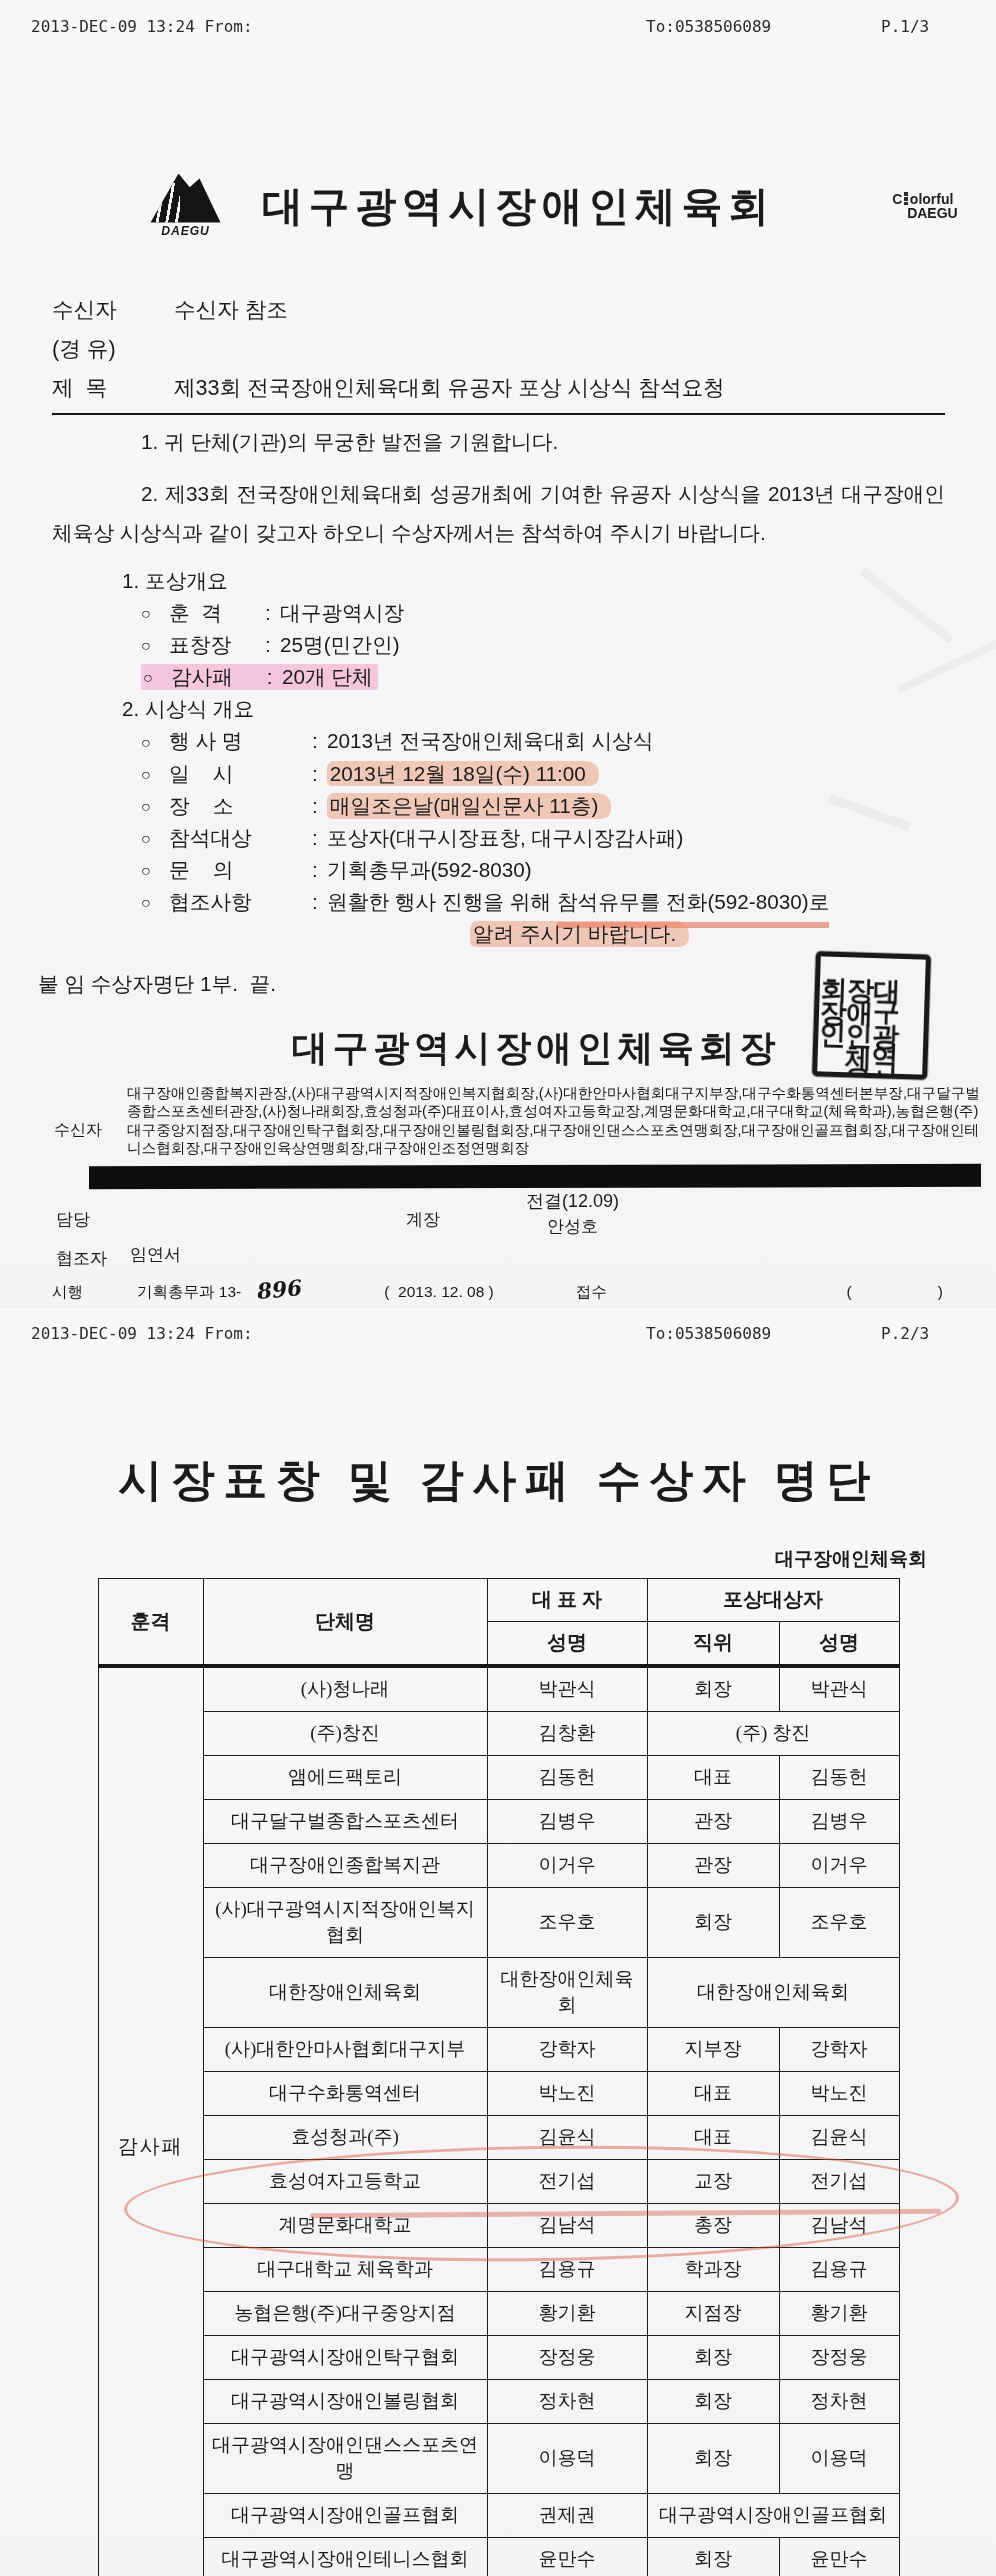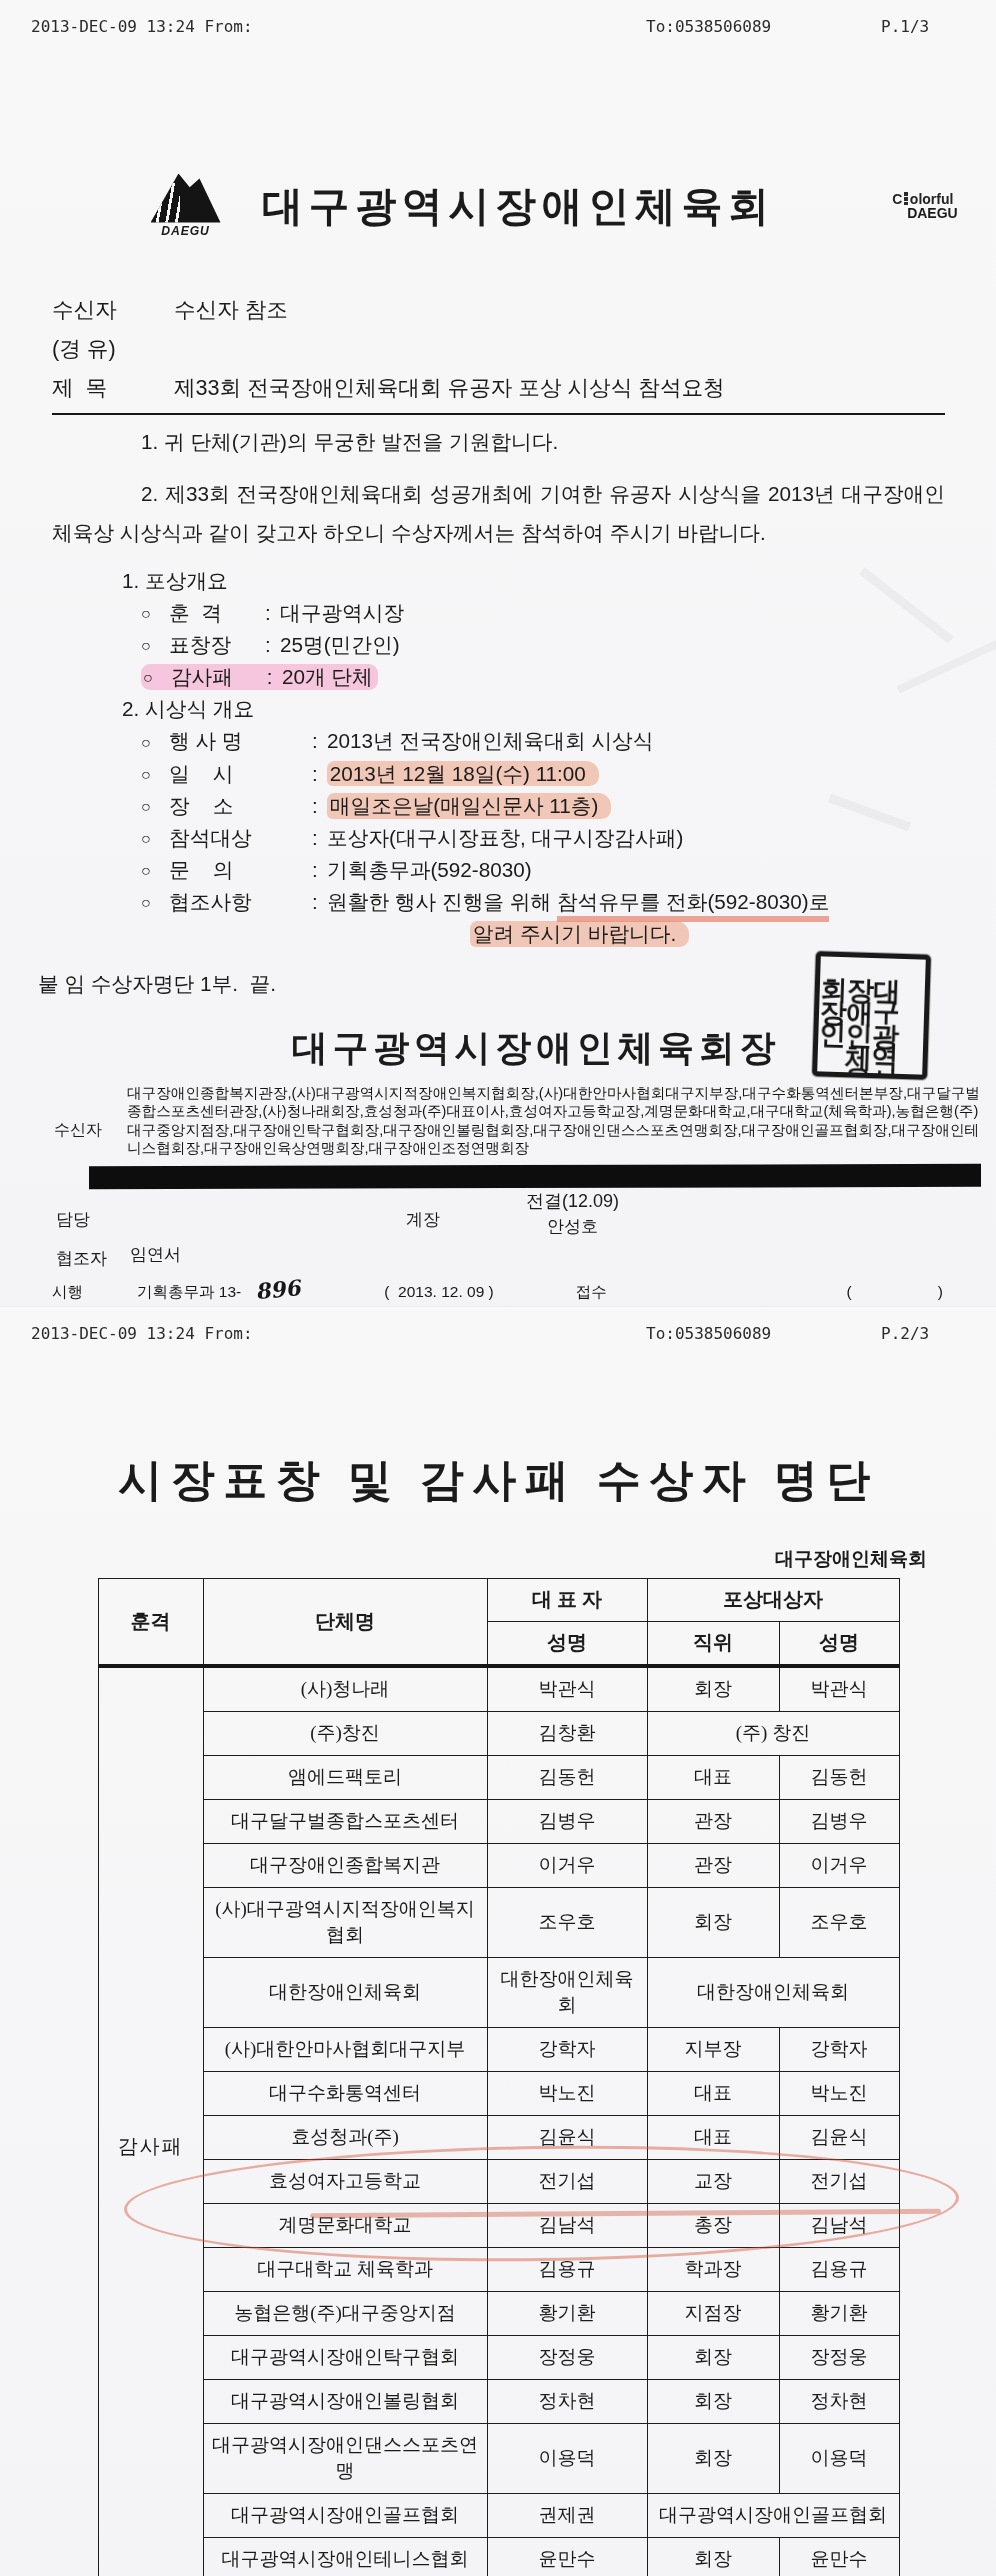--- a/index.html
+++ b/index.html
@@ -39,23 +39,23 @@
   .letter-body{margin:7.5px 52px 0 52px;font-size:20.7px;line-height:39px;text-align:justify;}
   .letter-body p{margin:0 0 13px 0;text-indent:89px;}
   .list-heading{margin-left:122px;font-size:20.7px;line-height:32px;font-weight:500;}
   .list-item{margin-left:141px;font-size:20.7px;line-height:31px;display:block;}
   .bullet{display:inline-block;width:28px;font-size:16px;vertical-align:0.9px;}
   .it-label{display:inline-block;white-space:pre;}
   .aw .it-label{width:94px;}
   .cm .it-label{width:141px;}
   .it-sep{display:inline-block;padding:0 9.4px 0 1.9px;}
   .cont-line{margin-left:329px;display:block;line-height:31px;}
-  .hl-pink{background:rgba(243,150,195,0.5);border-radius:9px;padding:0.9px 5.6px 1.9px 1.9px;}
+  .hl-pink{background:rgba(243,150,195,0.5);border-radius:2px;padding:0.9px 5.6px 1.9px 1.9px;}
   .mark-orange{background:rgba(236,142,104,0.45);border-radius:7.5px 13px 9.4px 5.6px;padding:0.9px 13px 1.9px 2.8px;}
-  .mark-red{background:linear-gradient(0deg,rgba(226,98,70,0.55) 0 5.6px,rgba(0,0,0,0) 5.6px 100%);padding-bottom:9px;}
+  .mark-red{background:linear-gradient(0deg,rgba(226,98,70,0.55) 0 5.6px,rgba(0,0,0,0) 5.6px 100%);padding-bottom:15px;}
 
   .attach-line{margin:20.7px 52px 0 38px;font-size:20.7px;}
 
   
   .sender-row{margin-top:26px;text-align:center;padding-left:75px;font-size:36px;font-weight:700;letter-spacing:4.7px;font-family:"Liberation Sans",sans-serif;}
   .stamp{position:absolute;left:814px;top:953px;width:105px;height:115px;border:5.6px solid #191919;border-radius:4.7px;
     transform:rotate(1.8deg);overflow:hidden;filter:blur(0.4px);background:rgba(250,250,250,0.15);box-shadow:0 0 0 0.9px rgba(25,25,25,0.35);}
   .stamp-inner{writing-mode:vertical-rl;font-weight:800;font-size:27px;line-height:0.98;letter-spacing:-4.7px;color:#141414;height:100%;padding:0.9px;}
 
   
@@ -204,21 +204,21 @@
     <span class="ap-decision" data-bind="page1.approval.decision">전결(12.09)</span>
     <span class="ap-chief" data-bind="page1.approval.chief">안성호</span>
     <span class="ap-coop" data-bind="page1.approval.cooperator_label">협조자</span>
   </div>
 
   <div class="footer">
     <div class="f-line1">
       <span class="f-send-label" data-bind="page1.footer.send_label">시행</span>
       <span data-bind="page1.footer.send_dept">기획총무과 13-</span>
       <span class="hand" data-bind="page1.footer.send_no_handwritten">896</span>
-      <span class="f-date" data-bind="page1.footer.send_date">(  2013. 12. 09 )</span>
+      <span class="f-date" data-bind="page1.footer.send_date">(  2013. 12. 08 )</span>
       <span class="f-receipt" data-bind="page1.footer.receipt_label">접수</span>
       <span class="f-rblank" data-bind="page1.footer.receipt_blank">(                    )</span>
     </div>
 
   </div>
 
   <div class="artifact a1"></div>
   <div class="artifact a2"></div>
   <div class="artifact a3"></div>
 </div>

